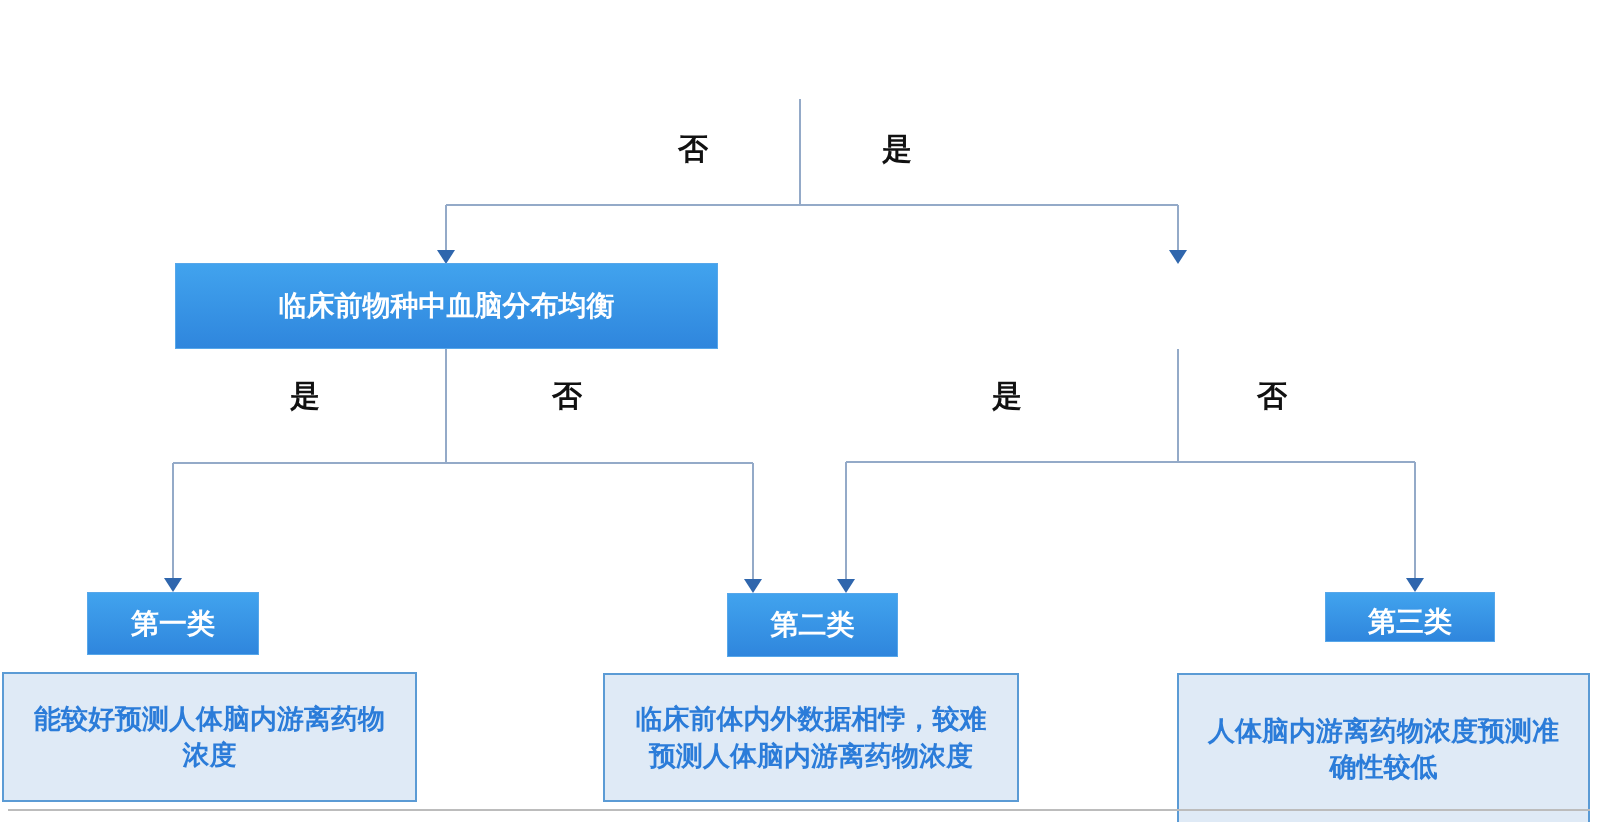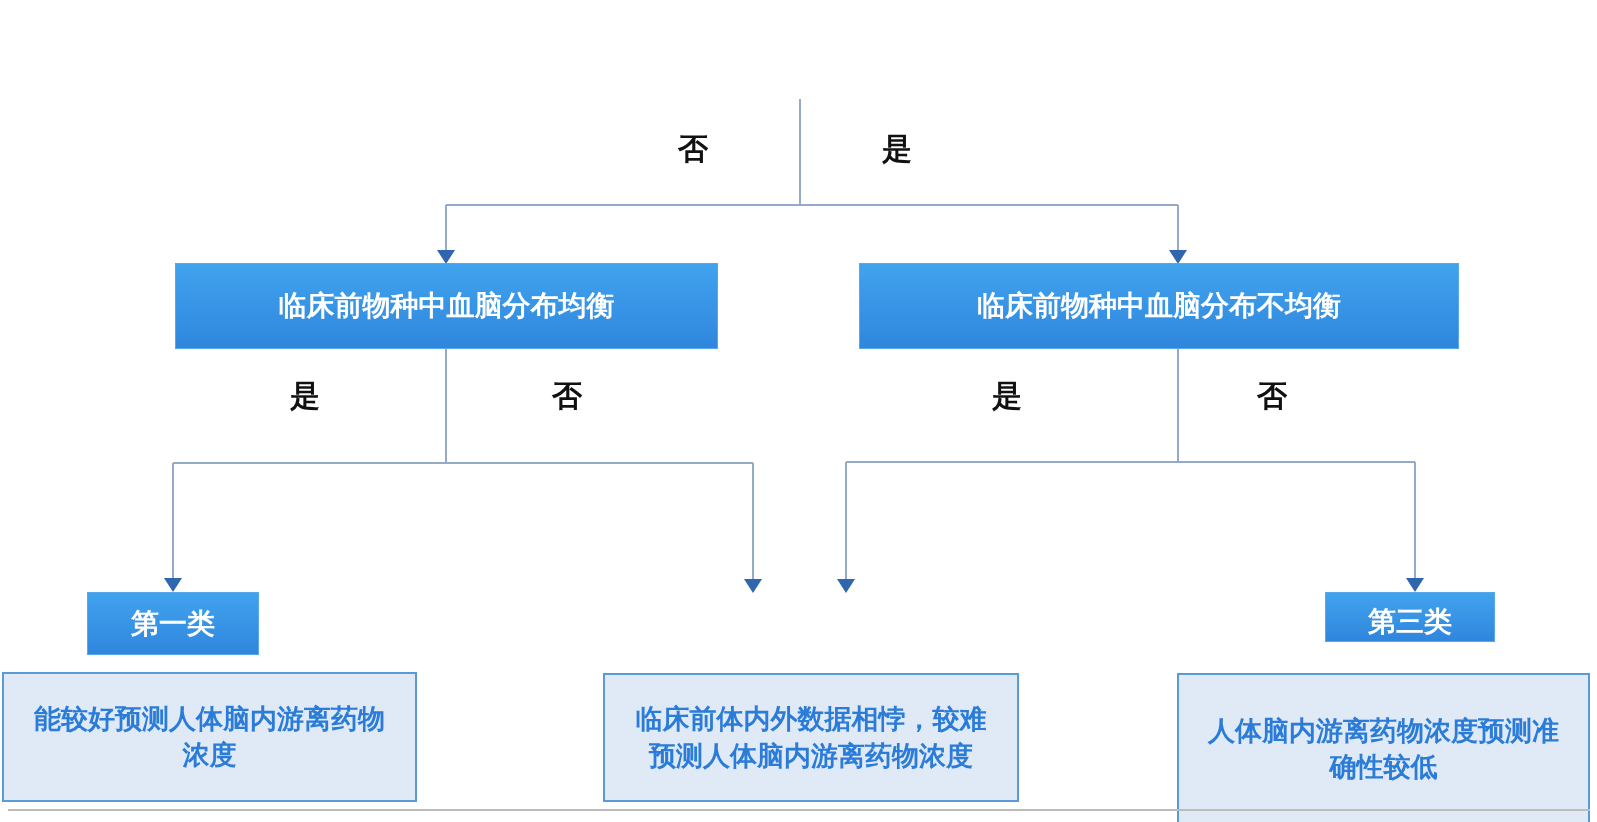--- a/index.html
+++ b/index.html
@@ -104,31 +104,31 @@
     <polygon points="1406,578 1424,578 1415,592"></polygon>
   </svg>
 
 
   <div class="edge-label" style="left:693px;top:149px;">否</div>
   <div class="edge-label" style="left:897px;top:149px;">是</div>
 
   <div class="box solid-box decision-left">
     <span>临床前物种中血脑分布均衡</span>
   </div>
-  <div class="box solid-box decision-right">
-    <span>临床前物种中血脑分布不均衡</span>
-  </div>
 
   <div class="edge-label" style="left:305px;top:396px;">是</div>
   <div class="edge-label" style="left:567px;top:396px;">否</div>
   <div class="edge-label" style="left:1007px;top:396px;">是</div>
   <div class="edge-label" style="left:1272px;top:396px;">否</div>
 
   <div class="box solid-box category cat-one">
     <span>第一类</span>
+  </div>
+  <div class="box solid-box category cat-two">
+    <span>第二类</span>
   </div>
   <div class="box solid-box category cat-three">
     <span>第三类</span>
   </div>
 
   <div class="box light-box outcome outcome-one">
     <span>能较好预测人体脑内游离药物浓度</span>
   </div>
   <div class="box light-box outcome outcome-two">
     <span>临床前体内外数据相悖，较难预测人体脑内游离药物浓度</span>

